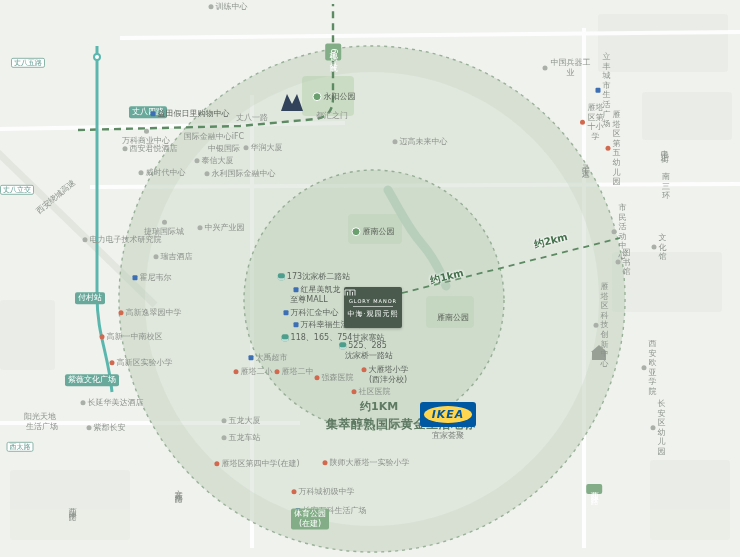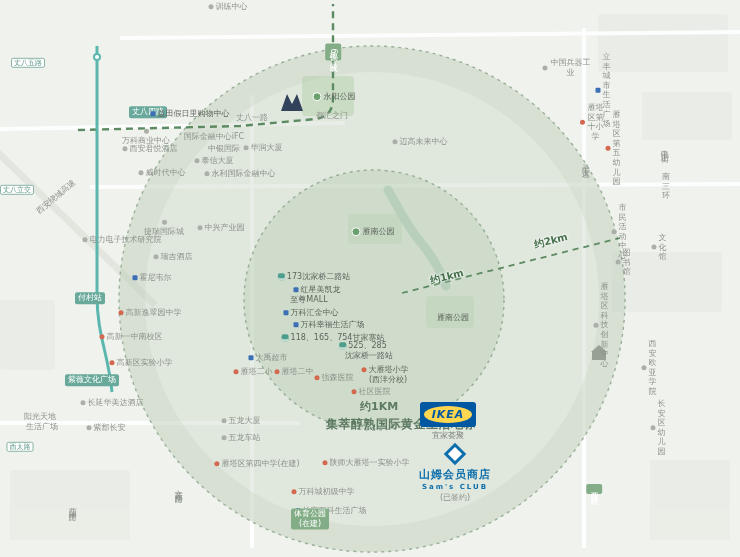--- a/index.html
+++ b/index.html
@@ -396,35 +396,37 @@
       <div class="lbl g" style="left: 331px; top: 511px;">
         <span class="ic dot-blue"></span>
         <span>长安万科生活广场</span>
       </div>
       <div class="lbl box" style="left: 310px; top: 519px;">
         <span>体育公园
 (在建)</span>
       </div>
     </div>
 
+  <div class="center-logo">
+    <svg width="12" height="9">
+      <path d="M1 8.5 V3 H11 V8.5 M3.5 8.5 V5 M6 8.5 V3 M8.5 8.5 V5" stroke="#ffffff" stroke-width="0.8" fill="none"></path>
+    </svg>
+    <div class="logo-en">GLORY MANOR</div>
+    <div class="logo-div"></div>
+    <div class="logo-cn">中海·观园元熙</div>
+  </div>
 
   <div class="tagline">
     <div class="l1">约1KM</div>
     <div class="l2">集萃醇熟国际黄金生活地标</div>
   </div>
 
   <div class="ikea">
     <div class="ikea-box">
       <div class="ikea-oval">
         <span class="ikea-word">IKEA</span>
       </div>
     </div>
     <div class="ikea-sub">宜家荟聚</div>
   </div>
 
-  <div class="sams">
-    <div class="sams-diamond"></div>
-    <div class="sams-cn">山姆会员商店</div>
-    <div class="sams-en">Sam's CLUB</div>
-    <div class="sams-status">(已签约)</div>
-  </div>
 
 </div>
 
 </body></html>

